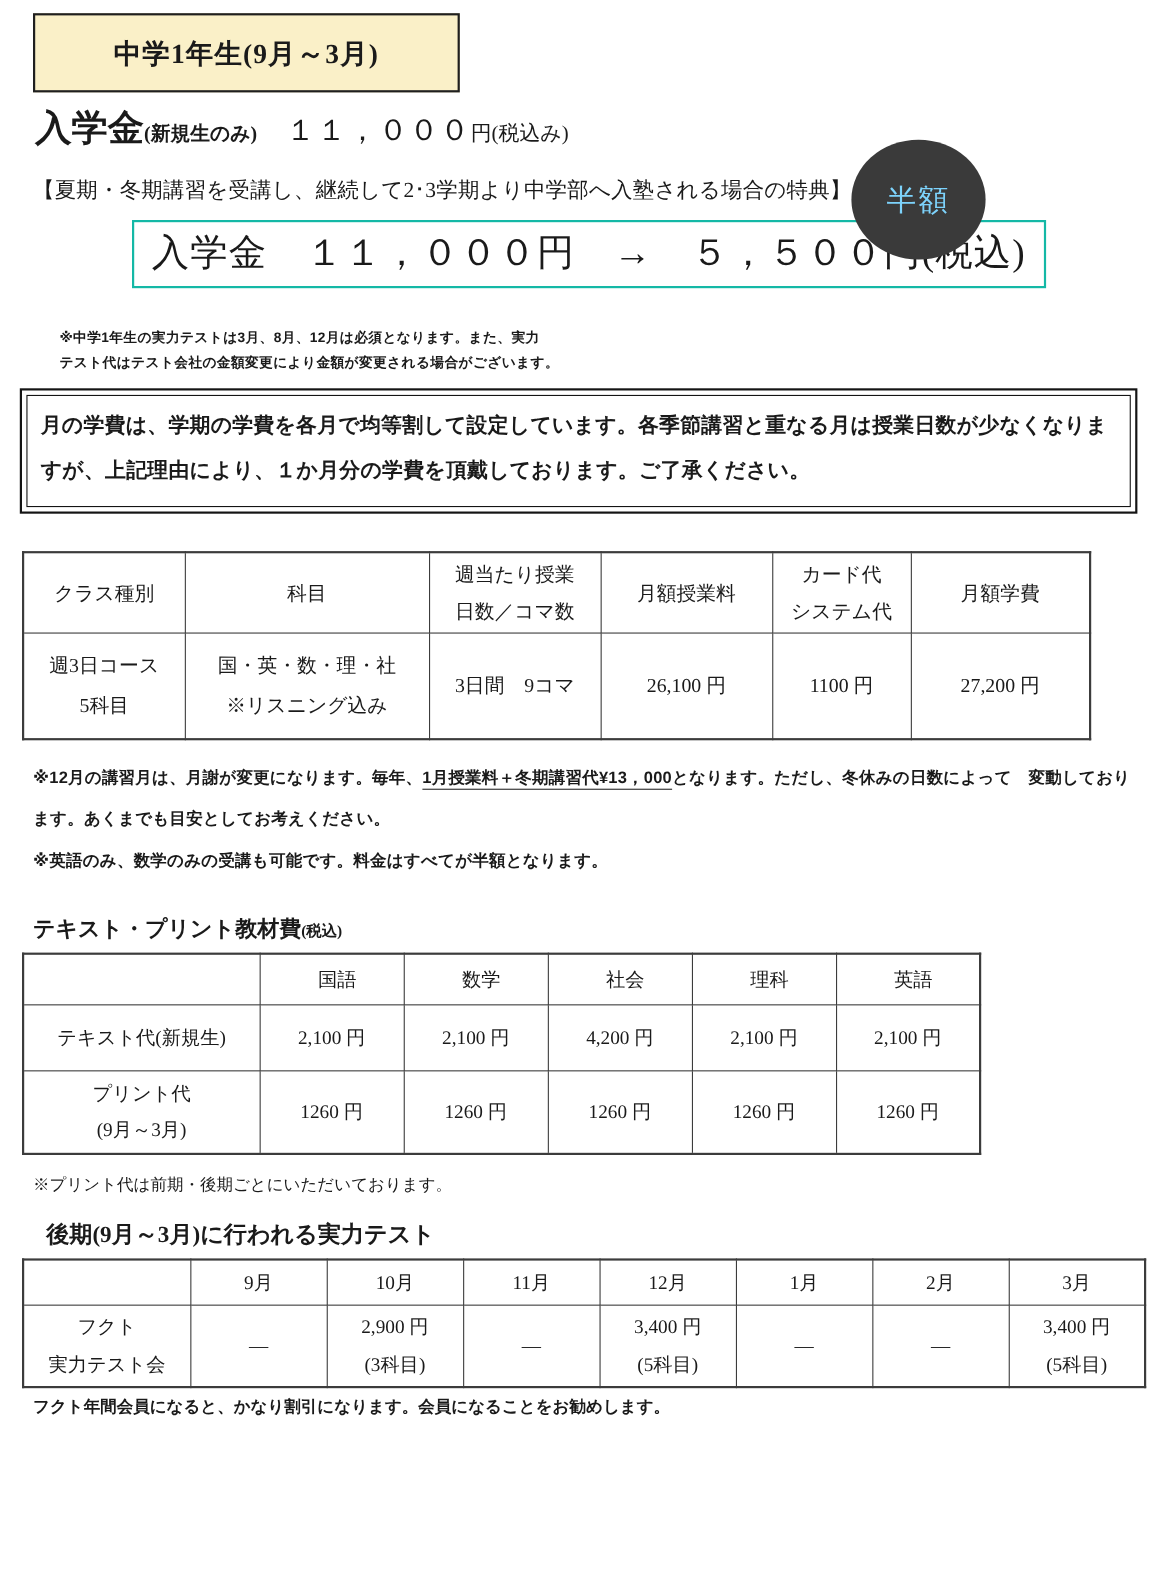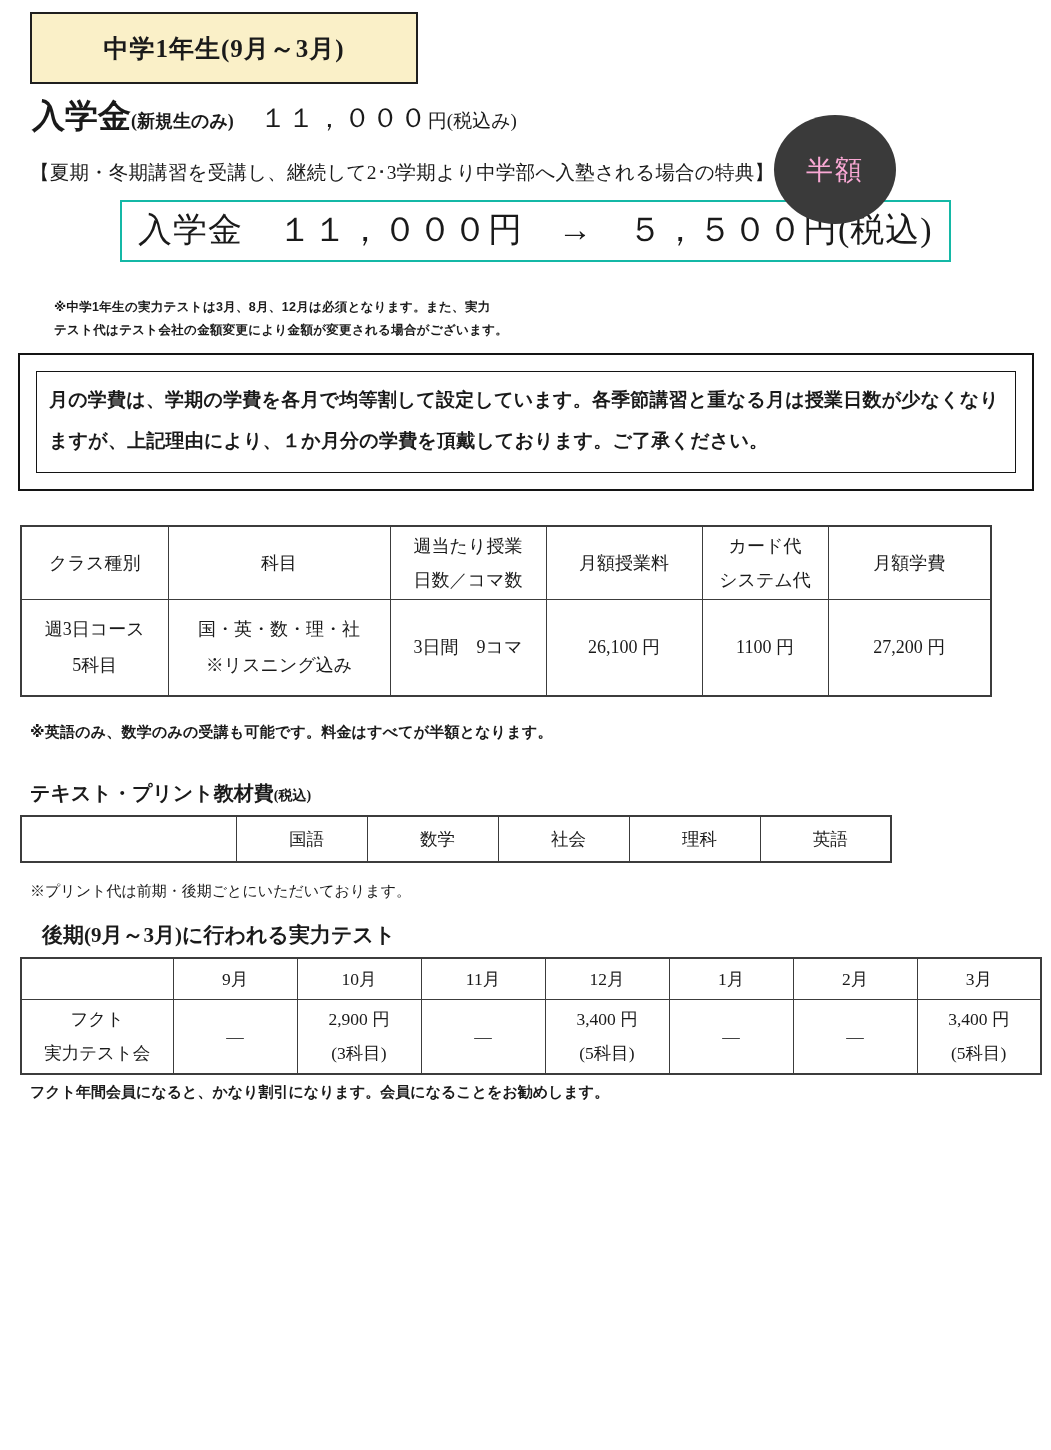--- a/index.html
+++ b/index.html
@@ -18,40 +18,40 @@
     display: flex; align-items: center; justify-content: center;
     font-size: 25px; font-weight: bold; letter-spacing: 1px;
   }
   .admission-line { margin: 10px 0 0 32px; display: flex; align-items: baseline; }
   .admission-label { font-size: 33px; font-weight: 600; }
   .admission-sub { font-size: 18px; font-weight: 600; }
   .admission-amount { font-size: 27px; margin-left: 26px; letter-spacing: 1px; }
   .admission-unit { font-size: 19px; }
   .benefit-line { margin: 20px 0 0 30px; font-size: 19.5px; width: 745px; letter-spacing: 0.2px; }
   .half-badge {
-    position: absolute; left: 774px; top: 115px; width: 122px; height: 109px;
+    position: absolute; left: 774px; top: 127px; width: 122px; height: 109px;
     background: #3a3a3a; border-radius: 50%;
     display: flex; align-items: center; justify-content: center;
-    color: #f9a8d4; font-size: 27px; letter-spacing: 2px;
+    color: #7dd3fc; font-size: 27px; letter-spacing: 2px;
   }
   .discount-box {
     margin: 14px 0 0 120px; display: inline-block;
     border: 2px solid #14b8a6; padding: 5px 16px 7px 16px;
     font-size: 34px; letter-spacing: 1px; text-align: right;
   }
 
   
   .fee-heading-row { margin: 26px 0 0 30px; display: flex; align-items: flex-start; }
   .fee-heading { font-size: 34px; font-weight: 600; }
   .fee-heading-tax { font-size: 20px; font-weight: 600; }
   .fee-heading-note {
     margin: 8px 0 0 24px; font-size: 12.5px; font-weight: bold;
     white-space: pre-line; line-height: 1.8; letter-spacing: 0.3px;
   }
-  .policy-box { margin: 12px 0 0 18px; width: 1016px; border: 2px solid #141414; padding: 16px; }
+  .policy-box { margin: 12px 0 0 18px; width: 1016px; border: 2px solid #141414; padding: 4px; }
   .policy-box-inner {
     border: 1px solid #141414; padding: 8px 12px 10px 12px;
     font-size: 19px; font-weight: bold; line-height: 2.15; letter-spacing: 0.2px;
   }
 
   
   table { border-collapse: collapse; table-layout: fixed; }
   th, td {
     border: 1px solid #3c3c3c; text-align: center; vertical-align: middle;
     white-space: pre-line; font-weight: normal; padding: 2px;
@@ -144,20 +144,21 @@
 ※リスニング込み</td>
       <td>3日間　9コマ</td>
       <td>26,100 円</td>
       <td>1100 円</td>
       <td>27,200 円</td>
     </tr>
   </tbody>
 </table>
 
 <div class="notes-block">
+  <p class="note gothic"><span>※12月の講習月は、月謝が変更になります。毎年、</span><span class="u-line">1月授業料＋冬期講習代¥13，000</span><span>となります。ただし、冬休みの日数によって　変動しております。あくまでも目安としてお考えください。</span></p>
   <p class="note gothic">※英語のみ、数学のみの受講も可能です。料金はすべてが半額となります。</p>
 </div>
 
 <div class="materials-heading">
   <span>テキスト・プリント教材費</span><span class="materials-heading-tax">(税込)</span>
 </div>
 
 <table class="materials-table">
   <colgroup>
       <col style="width:215px">
@@ -171,20 +172,37 @@
     <tr>
       <th></th>
       <th>国語</th>
       <th>数学</th>
       <th>社会</th>
       <th>理科</th>
       <th>英語</th>
     </tr>
   </thead>
   <tbody>
+    <tr class="r1">
+      <td>テキスト代(新規生)</td>
+      <td>2,100 円</td>
+      <td>2,100 円</td>
+      <td>4,200 円</td>
+      <td>2,100 円</td>
+      <td>2,100 円</td>
+    </tr>
+    <tr class="r2">
+      <td>プリント代
+(9月～3月)</td>
+      <td>1260 円</td>
+      <td>1260 円</td>
+      <td>1260 円</td>
+      <td>1260 円</td>
+      <td>1260 円</td>
+    </tr>
   </tbody>
 </table>
 
 <div class="materials-notes">
   <p>※プリント代は前期・後期ごとにいただいております。</p>
 </div>
 
 <div class="test-heading">後期(9月～3月)に行われる実力テスト</div>
 
 <table class="test-table">

